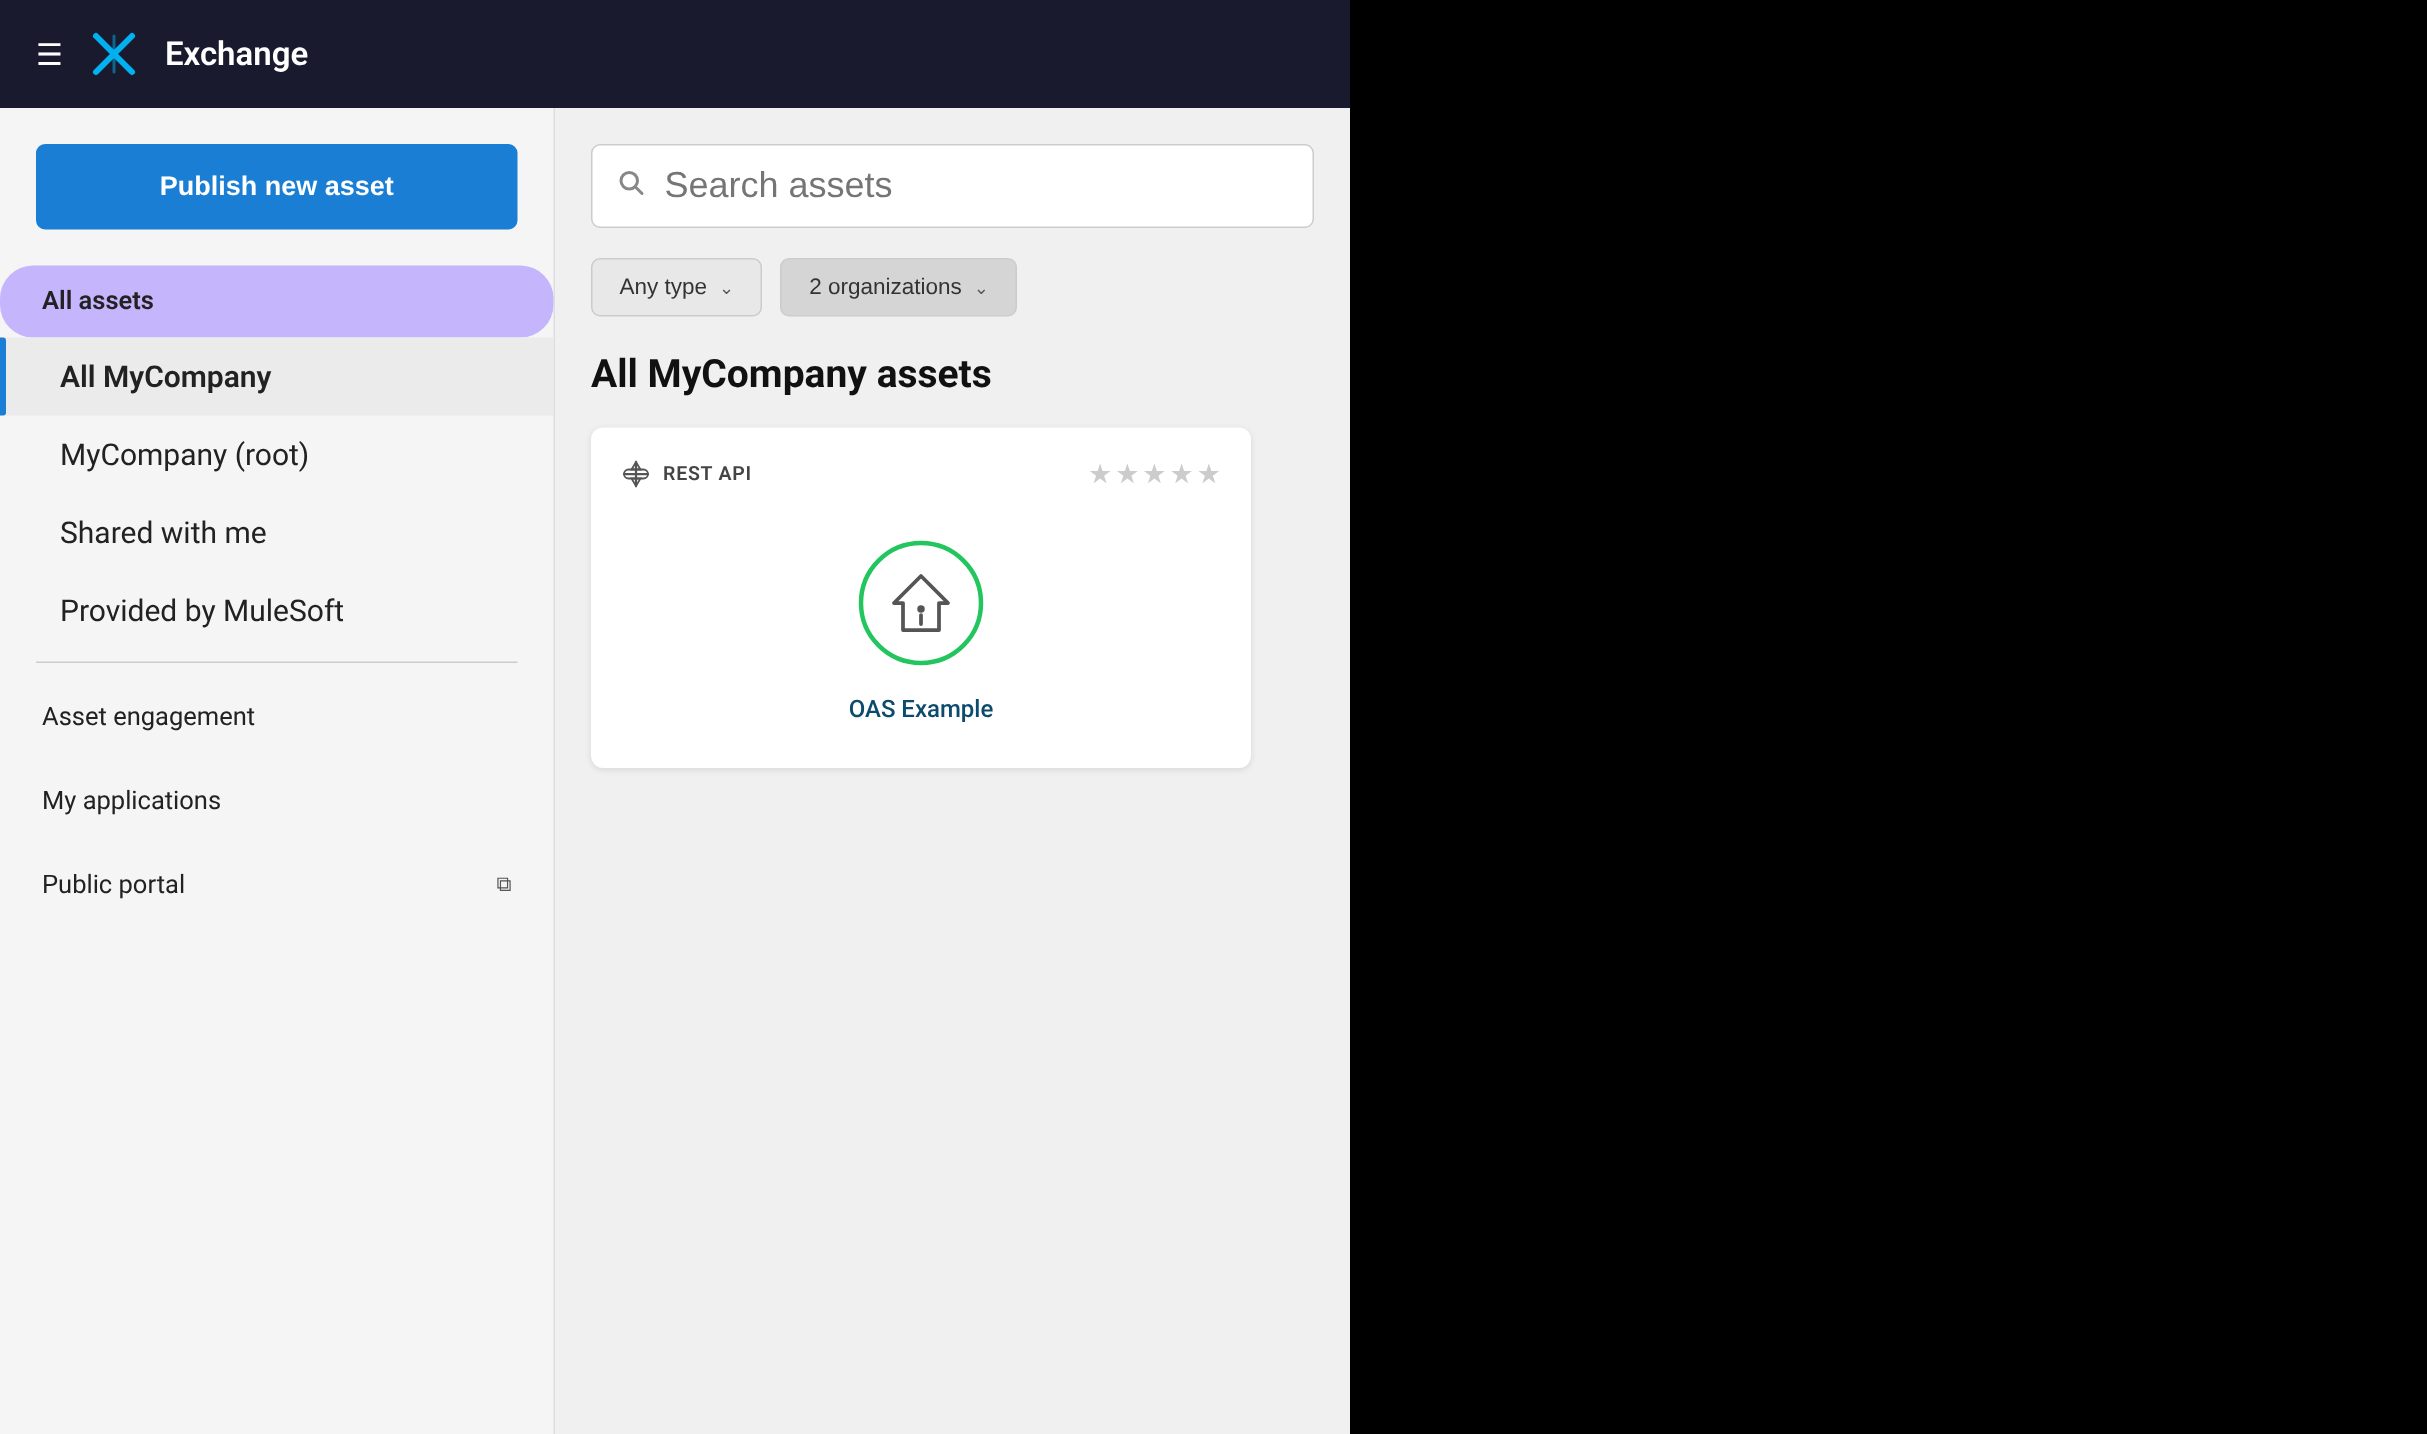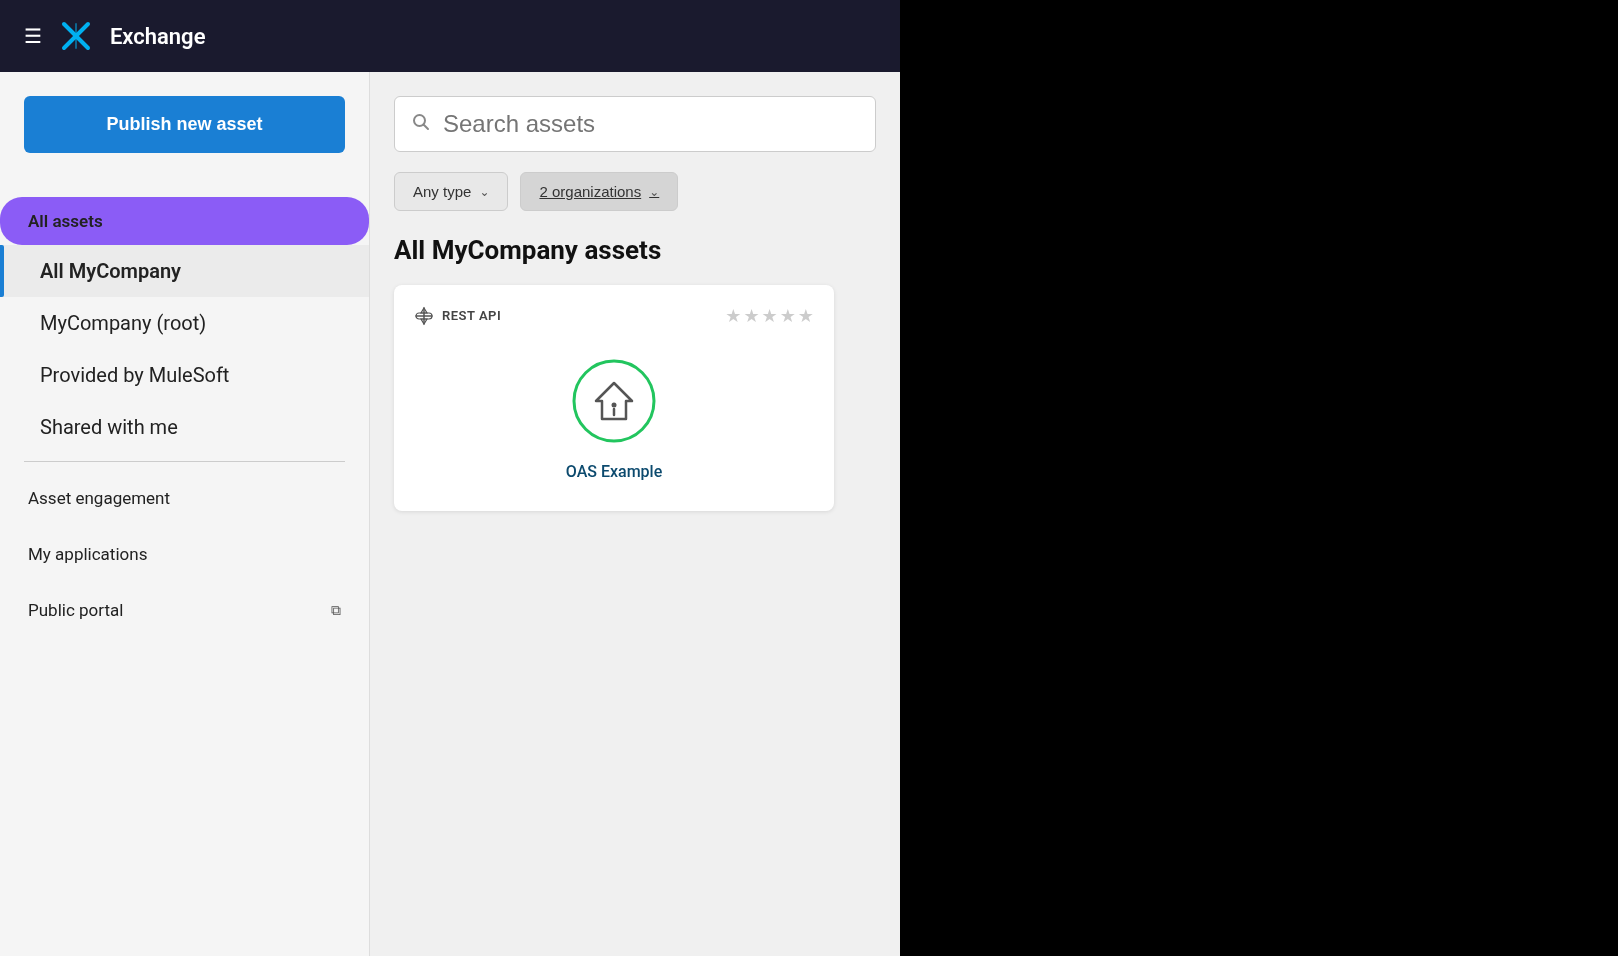--- a/index.html
+++ b/index.html
@@ -49,21 +49,20 @@
 
     
     .sidebar {
       width: 370px;
       min-width: 370px;
       background: #f5f5f5;
       padding: 24px 0 0 0;
       display: flex;
       flex-direction: column;
       border-right: 1px solid #ddd;
-      gap: 20px;
     }
 
     .publish-btn {
       background: #1a7fd4;
       color: #fff;
       border: none;
       border-radius: 6px;
       padding: 18px 28px;
       font-size: 18px;
       font-weight: 700;
@@ -79,21 +78,21 @@
 
     .sidebar-section-item {
       padding: 14px 28px;
       font-size: 17px;
       color: #222;
       cursor: pointer;
       font-weight: 600;
     }
 
     .sidebar-section-item.active {
-      background: #8b5cf6;
+      background: #c4b5fd;
       font-weight: 600;
       border-radius: 22px;
     }
 
     .sidebar-sub-item {
       padding: 14px 28px 14px 40px;
       font-size: 20px;
       color: #222;
       cursor: pointer;
       font-weight: 400;
@@ -188,21 +187,20 @@
       cursor: pointer;
       display: flex;
       align-items: center;
       gap: 8px;
       color: #333;
     }
 
     .filter-btn-active {
       background: #d5d5d5;
       font-weight: 500;
-      text-decoration: underline;
     }
 
     .chevron-down {
       font-size: 12px;
       color: #555;
     }
 
     .section-title {
       font-size: 26px;
       font-weight: 700;
@@ -289,22 +287,22 @@
 <div class="main-container">
 
   <aside class="sidebar">
     <button class="publish-btn">Publish new asset</button>
 
     <ul class="sidebar-nav">
       <li class="sidebar-section-item active">All assets</li>
 
       <li class="sidebar-sub-item active-sub">All MyCompany</li>
       <li class="sidebar-sub-item">MyCompany (root)</li>
+      <li class="sidebar-sub-item">Shared with me</li>
       <li class="sidebar-sub-item">Provided by MuleSoft</li>
-      <li class="sidebar-sub-item">Shared with me</li>
 
       <hr class="sidebar-divider">
 
       <li class="sidebar-main-item">
         <span>Asset engagement</span>
       </li>
       <li class="sidebar-main-item">
         <span>My applications</span>
       </li>
       <li class="sidebar-main-item">

